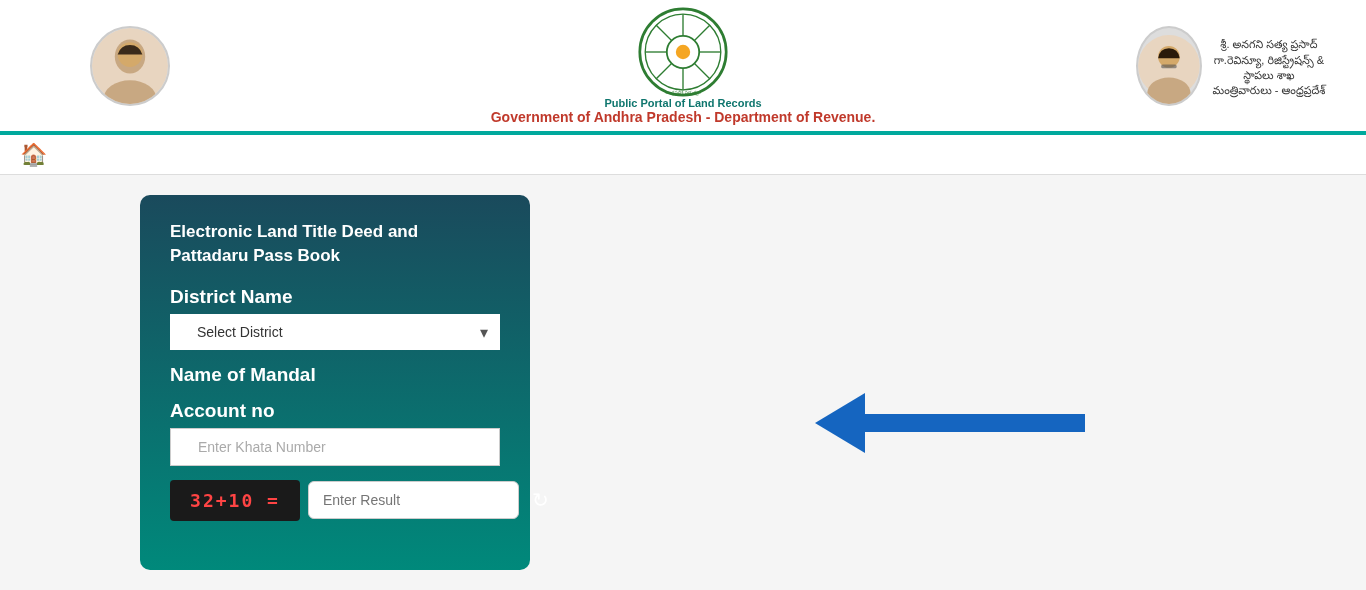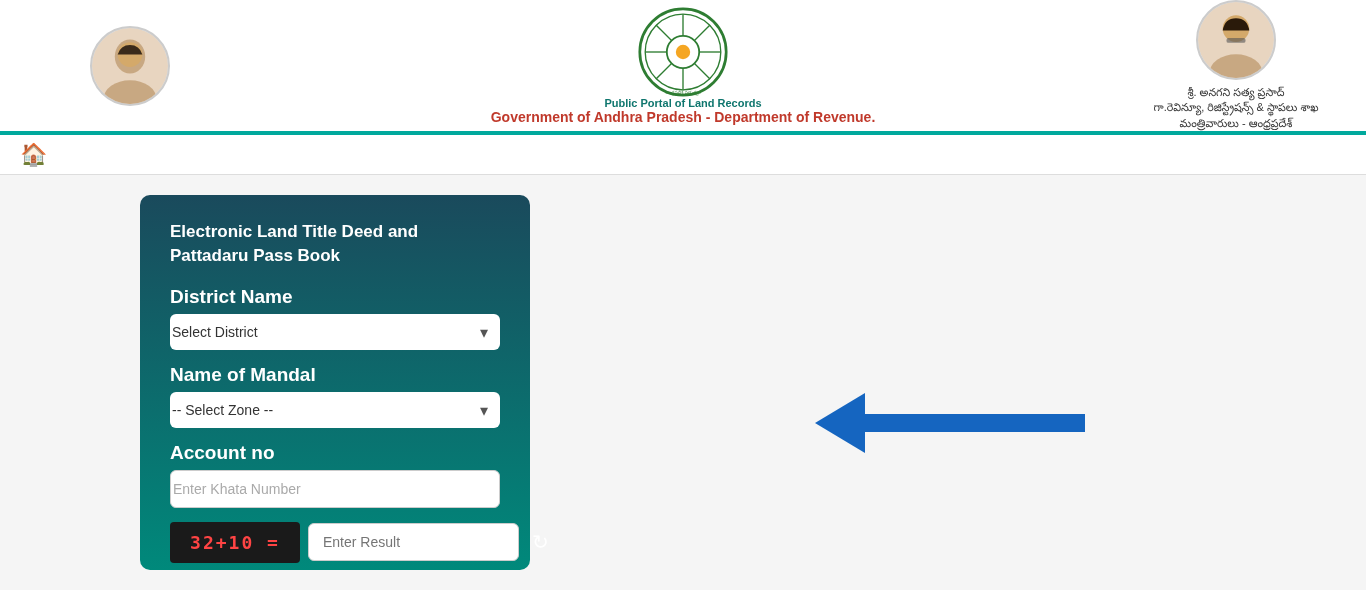--- a/index.html
+++ b/index.html
@@ -22,21 +22,21 @@
       width: 200px;
     }
     .header-center {
       display: flex;
       flex-direction: column;
       align-items: center;
       flex: 1;
     }
     .header-right {
       display: flex;
-      flex-direction: column;
+      flex-direction: row;
       align-items: center;
       width: 200px;
       text-align: center;
     }
     .avatar-circle {
       width: 80px;
       height: 80px;
       border-radius: 50%;
       background: #ddd;
       overflow: hidden;
@@ -114,22 +114,22 @@
     }
     .form-label {
       font-size: 19px;
       color: white;
       font-weight: bold;
       margin-bottom: 6px;
       display: block;
     }
     .form-select, .form-input {
       width: 100%;
-      padding: 10px 2px;
-      border-radius: 6px;
+      padding: 10px 27px;
+      border-radius: 0;
       border: none;
       background: white;
       font-size: 14px;
       color: #333;
       appearance: none;
       cursor: pointer;
       outline: none;
     }
     .select-wrapper {
       position: relative;
@@ -286,25 +286,20 @@
       <label class="form-label">District Name</label>
       <div class="select-wrapper">
         <select class="form-select">
           <option value="">Select District</option>
         </select>
       </div>
     </div>
 
     <div class="form-group">
       <label class="form-label">Name of Mandal</label>
-      <div class="select-wrapper">
-        <select class="form-select">
-          <option value="">-- Select Zone --</option>
-        </select>
-      </div>
     </div>
 
 
     <div class="form-group">
       <label class="form-label">Account no</label>
       <input class="form-input" type="text" placeholder="Enter Khata Number" style="">
     </div>
 
     <div class="captcha-row">
       <div class="captcha-box">32+10 =</div>

